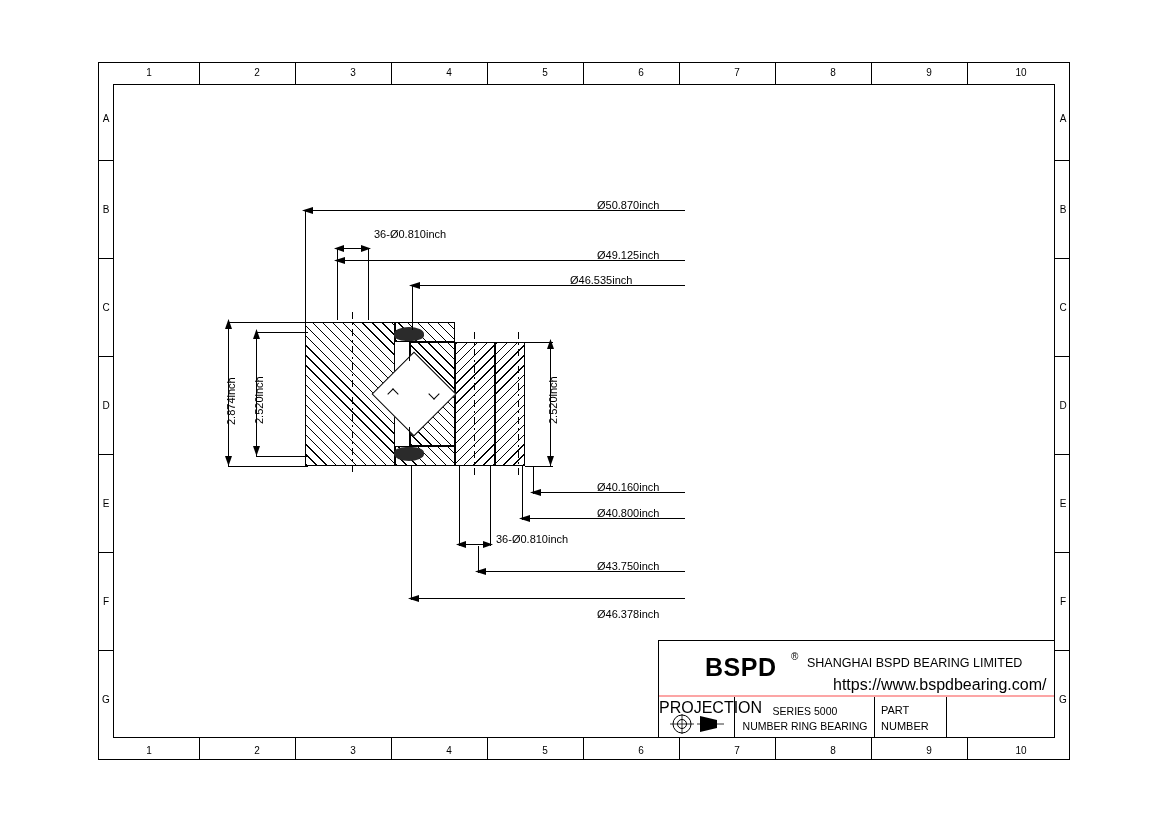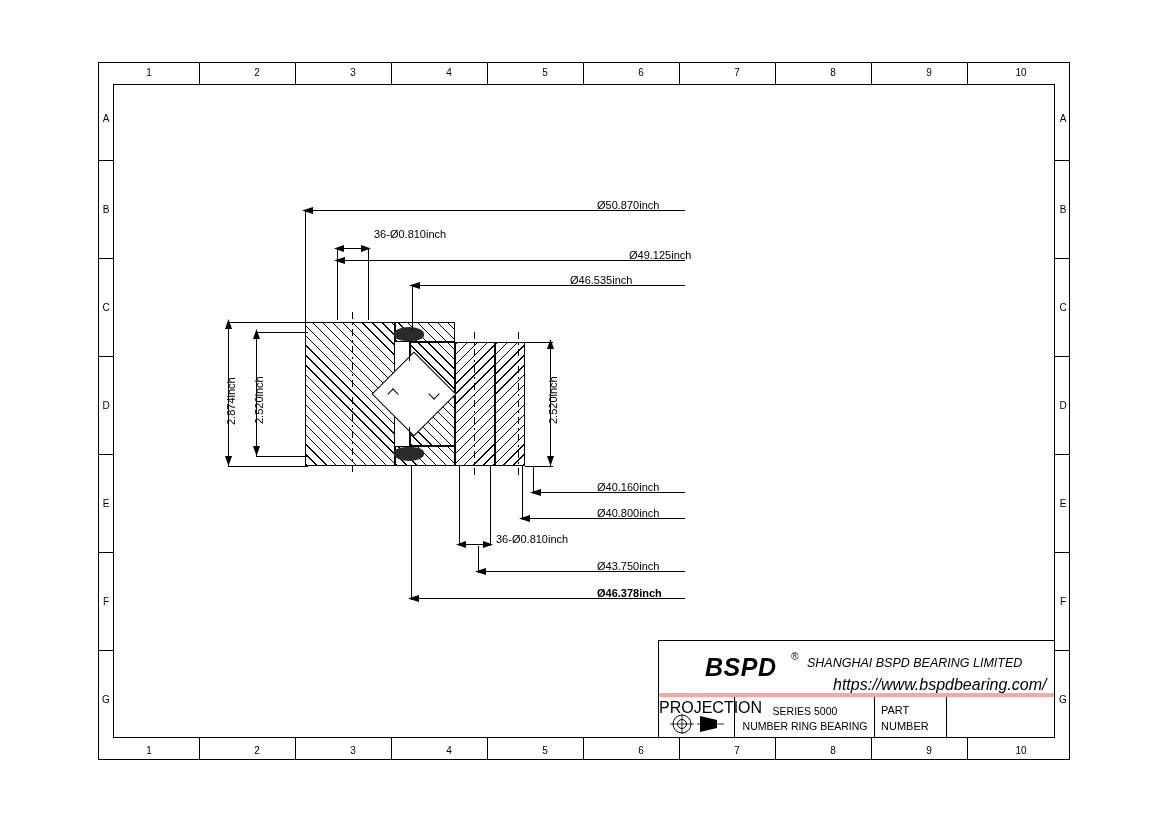--- a/index.html
+++ b/index.html
@@ -65,23 +65,22 @@
   
   .tb {
     left: 658px; top: 640px;
     width: 397px; height: 98px;
     border: 1px solid #000;
     box-sizing: border-box;
   }
   .tb-row1 {
     position: absolute;
     left: 0; top: 0; right: 0; height: 56px;
-    border-bottom: 4px solid #fca5a5;
-    box-sizing: border-box;
-    font-style: italic;
+    border-bottom: 2px solid #fca5a5;
+    box-sizing: border-box;
   }
   .tb-brand {
     position: absolute;
     left: 46px; top: 12px;
     font-size: 25px;
     font-weight: bold;
     letter-spacing: 0.5px;
   }
   .tb-reg {
     position: absolute;
@@ -261,21 +260,21 @@
   </svg>
   <svg class="abs" style="left:360px; top:243px; width:12px; height:11px;" viewBox="0 0 12 11">
     <polygon points="11,5.5 1,2 1,9" fill="#000"></polygon>
   </svg>
   <div class="abs dim-text" style="left:374px; top:228px;">36-Ø0.810inch</div>
 
   <div class="abs hline" style="left:337px; top:260px; width:348px;"></div>
   <svg class="abs" style="left:333px; top:255px; width:14px; height:11px;" viewBox="0 0 14 11">
     <polygon points="1,5.5 12,2 12,9" fill="#000"></polygon>
   </svg>
-  <div class="abs dim-text" style="left:597px; top:249px;margin-left:32px;">Ø49.125inch</div>
+  <div class="abs dim-text" style="left:597px; top:249px;">Ø49.125inch</div>
 
   <div class="abs vline" style="left:412px; top:285px; height:45px;"></div>
   <div class="abs hline" style="left:412px; top:285px; width:273px;"></div>
   <svg class="abs" style="left:408px; top:280px; width:14px; height:11px;" viewBox="0 0 14 11">
     <polygon points="1,5.5 12,2 12,9" fill="#000"></polygon>
   </svg>
   <div class="abs dim-text" style="left:570px; top:274px;">Ø46.535inch</div>
 
   <div class="abs hline" style="left:228px; top:322px; width:80px;"></div>
   <div class="abs hline" style="left:228px; top:466px; width:80px;"></div>
@@ -340,21 +339,21 @@
   <svg class="abs" style="left:474px; top:566px; width:14px; height:11px;" viewBox="0 0 14 11">
     <polygon points="1,5.5 12,2 12,9" fill="#000"></polygon>
   </svg>
   <div class="abs dim-text" style="left:597px; top:560px;">Ø43.750inch</div>
 
   <div class="abs vline" style="left:411px; top:466px; height:134px;"></div>
   <div class="abs hline" style="left:411px; top:598px; width:274px;"></div>
   <svg class="abs" style="left:407px; top:593px; width:14px; height:11px;" viewBox="0 0 14 11">
     <polygon points="1,5.5 12,2 12,9" fill="#000"></polygon>
   </svg>
-  <div class="abs dim-text" style="left:597px; top:587px;font-weight:bold;">Ø46.378inch</div>
+  <div class="abs dim-text" style="left:597px; top:608px;">Ø46.378inch</div>
 
   <div class="abs tb">
     <div class="tb-row1">
       <div class="tb-brand">BSPD</div>
       <div class="tb-reg">®</div>
       <div class="tb-company">SHANGHAI BSPD BEARING LIMITED</div>
       <div class="tb-url">https://www.bspdbearing.com/</div>
     </div>
 
     <div class="tb-cell tb-proj">

